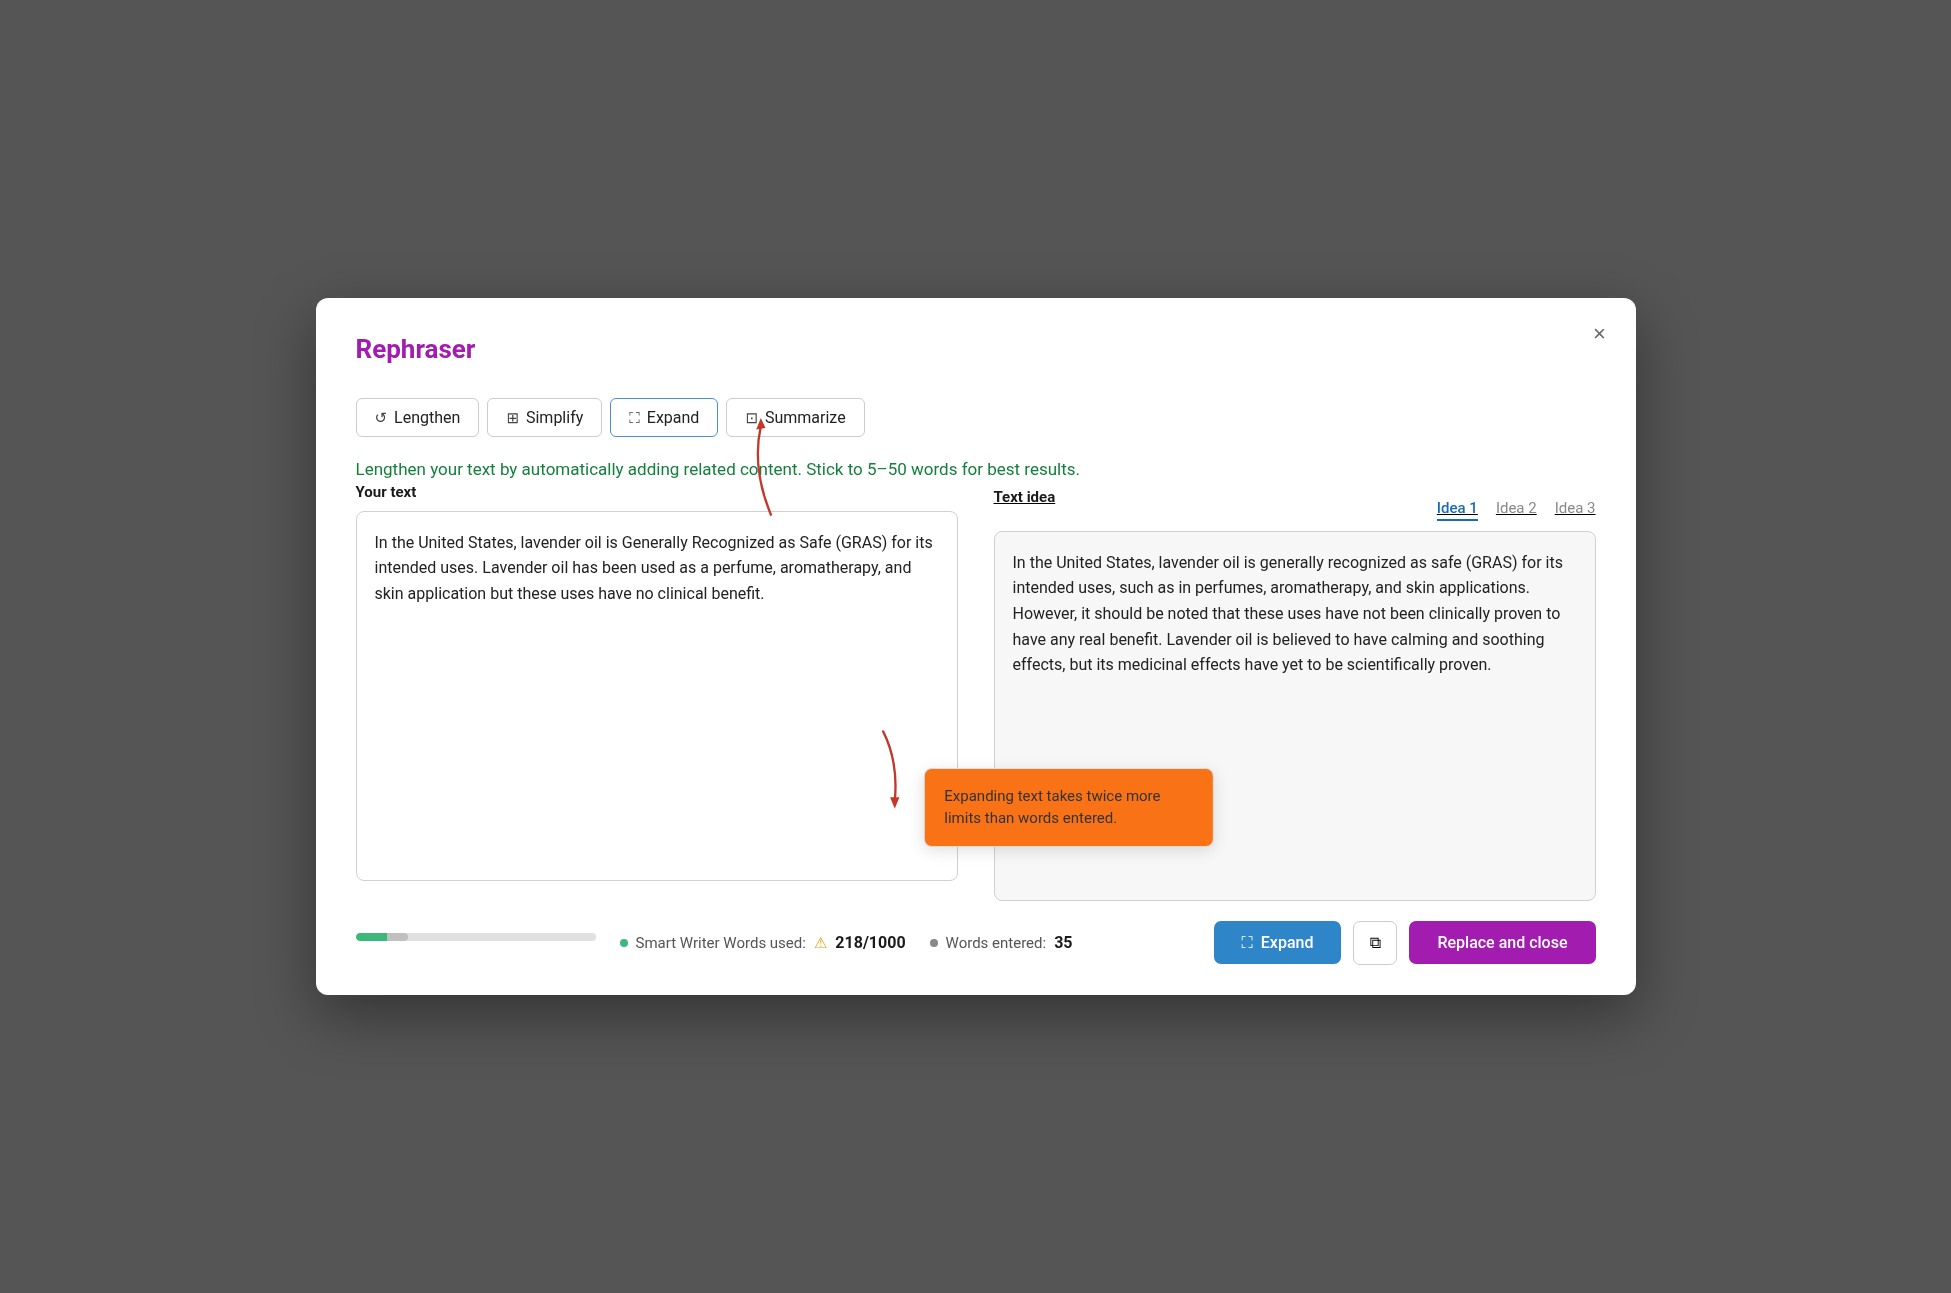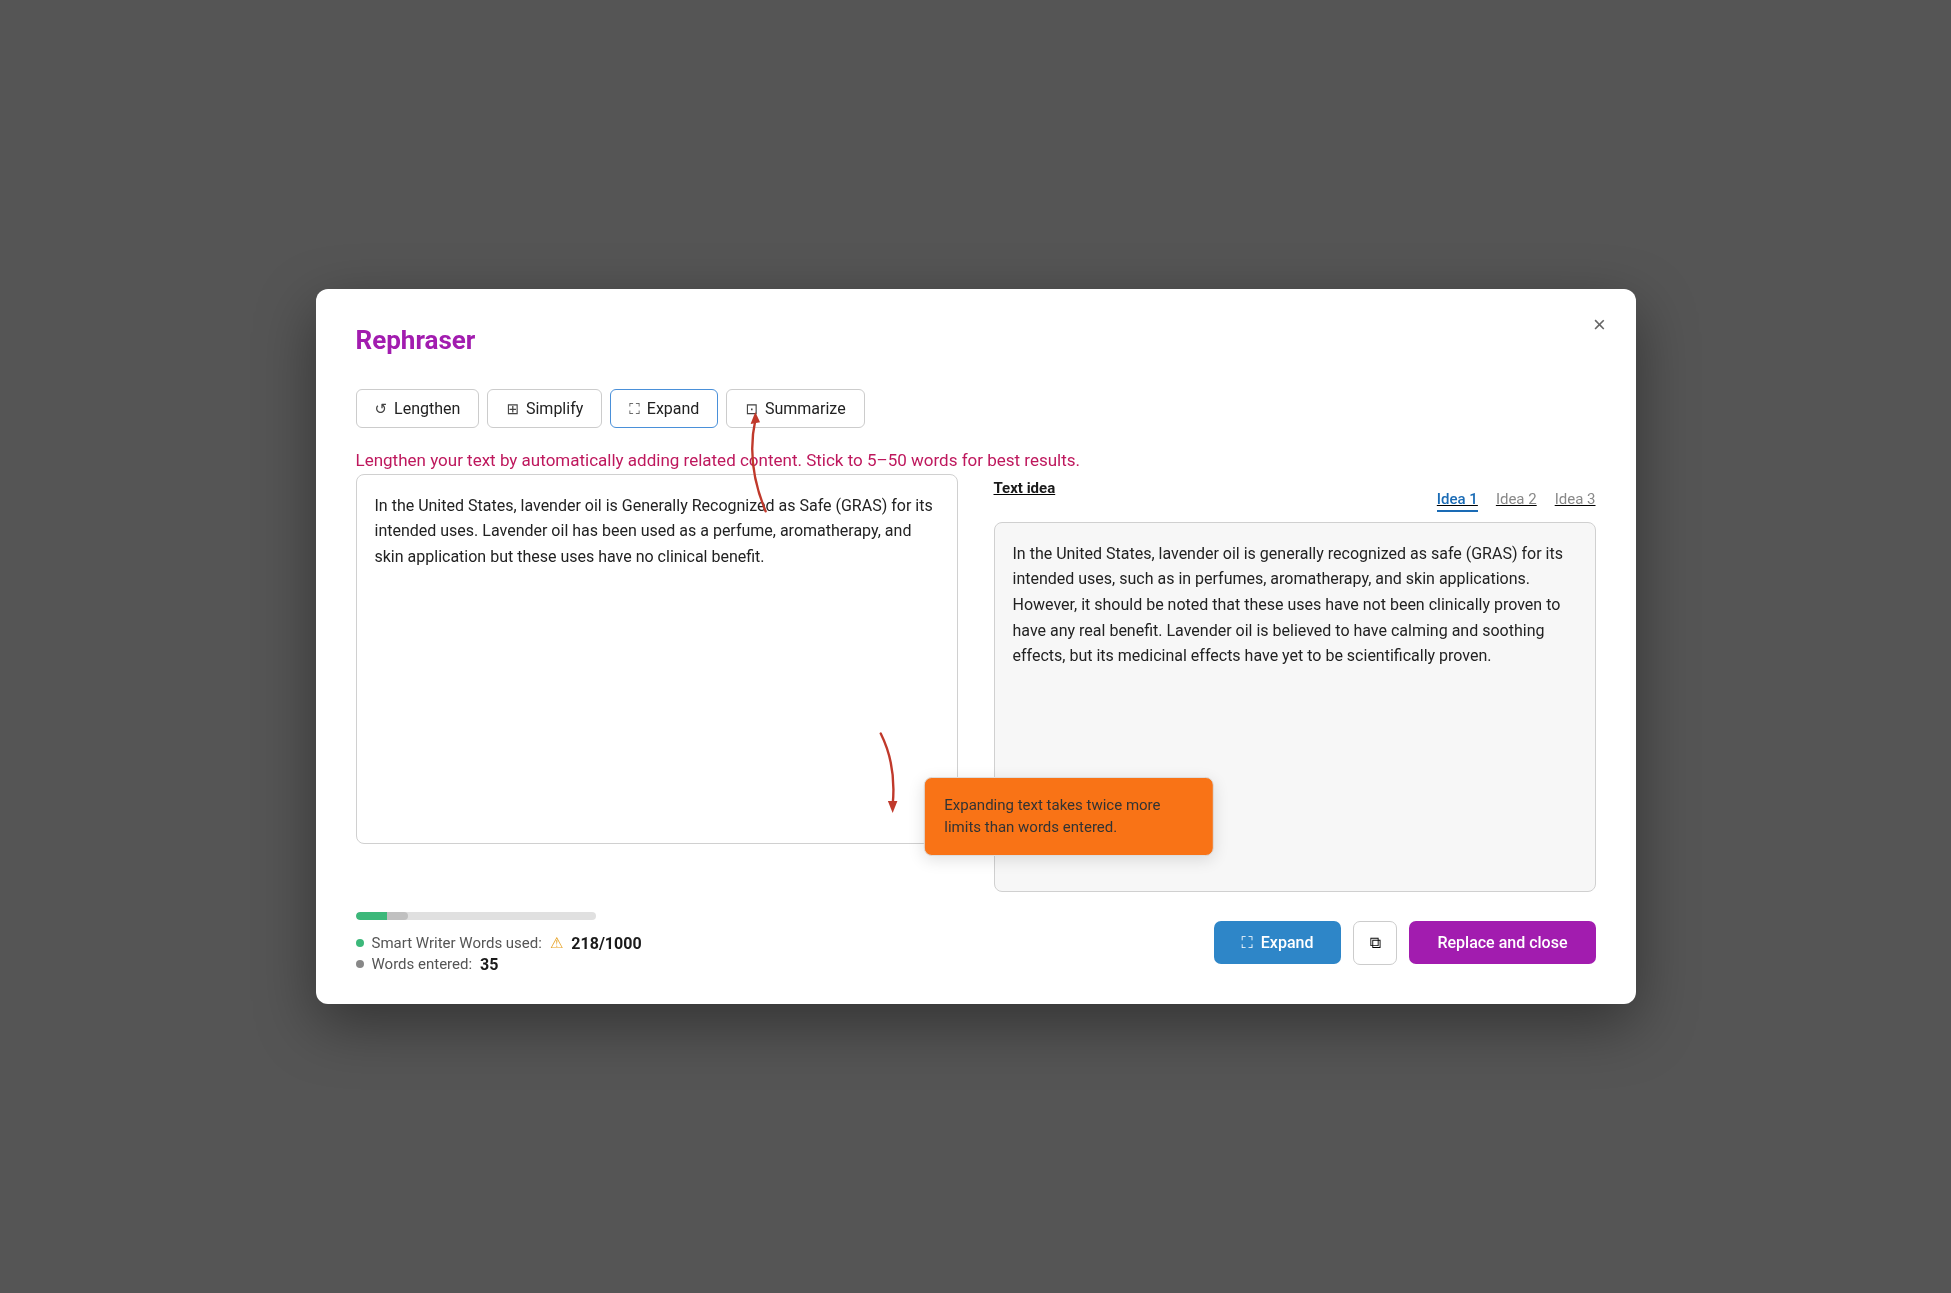--- a/index.html
+++ b/index.html
@@ -72,21 +72,21 @@
       color: #222;
     }
 
     .tab-icon {
       font-size: 15px;
       color: #444;
     }
 
     .description {
       font-size: 17px;
-      color: #be185d;
+      color: #15803d;
       line-height: 1.5;
     }
 
     .columns {
       display: grid;
       grid-template-columns: 1fr 1fr;
       gap: 36px;
       margin-bottom: 20px;
     }
 
@@ -193,22 +193,22 @@
 
     .bottom-bar {
       display: flex;
       align-items: center;
       justify-content: space-between;
       margin-top: 4px;
     }
 
     .left-stats {
       display: flex;
-      flex-direction: column;
-      gap: 2px;
+      flex-direction: row;
+      gap: 24px;
     }
 
     .right-actions {
       display: flex;
       align-items: center;
       gap: 12px;
     }
 
     .expand-btn {
       display: flex;
@@ -318,20 +318,21 @@
       <span class="tab-icon">⊡</span>
       <span>Summarize</span>
     </button>
   </div>
 
   <p class="description">Lengthen your text by automatically adding related content. Stick to 5–50 words for best results.</p>
 
   <div class="columns">
 
     <div>
+      <div class="col-label">Your text</div>
       <div class="text-area-box">
         <span>In the United States, lavender oil is Generally Recognized as Safe (GRAS) for its intended uses. Lavender oil has been used as a perfume, aromatherapy, and skin application but these uses have no clinical benefit.</span>
       </div>
     </div>
 
     <div>
       <div class="right-col-header">
         <div class="col-label">Text idea</div>
         <div class="idea-tabs">
           <span class="idea-tab active">Idea 1</span>

